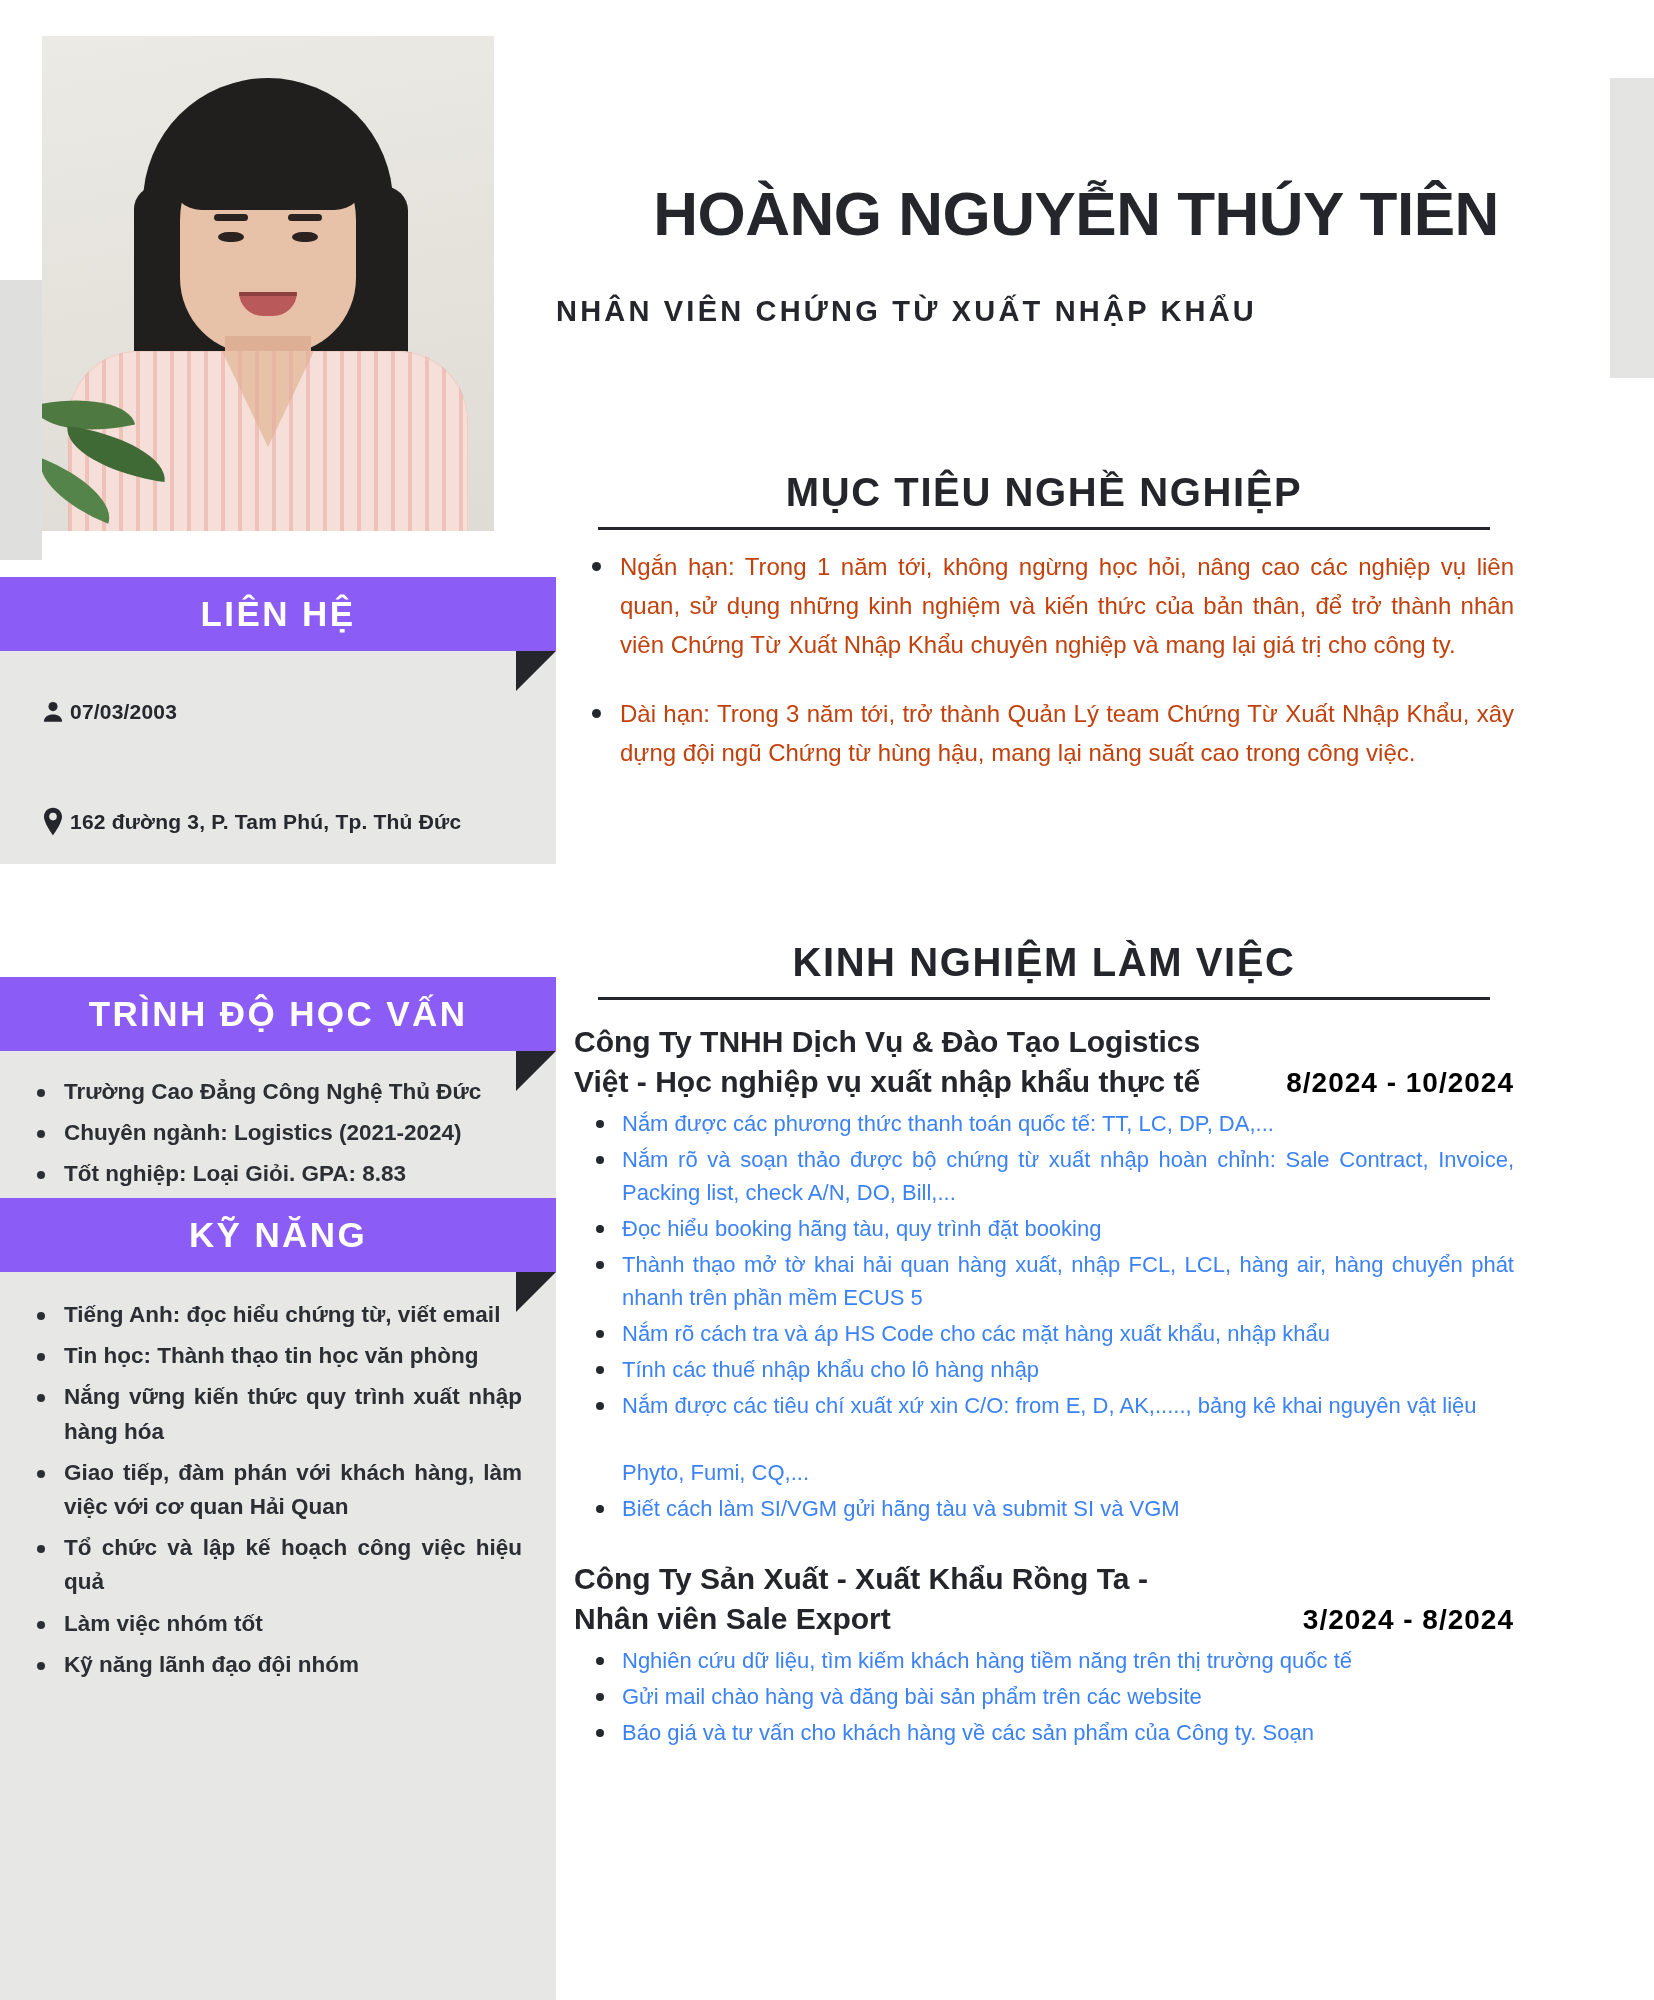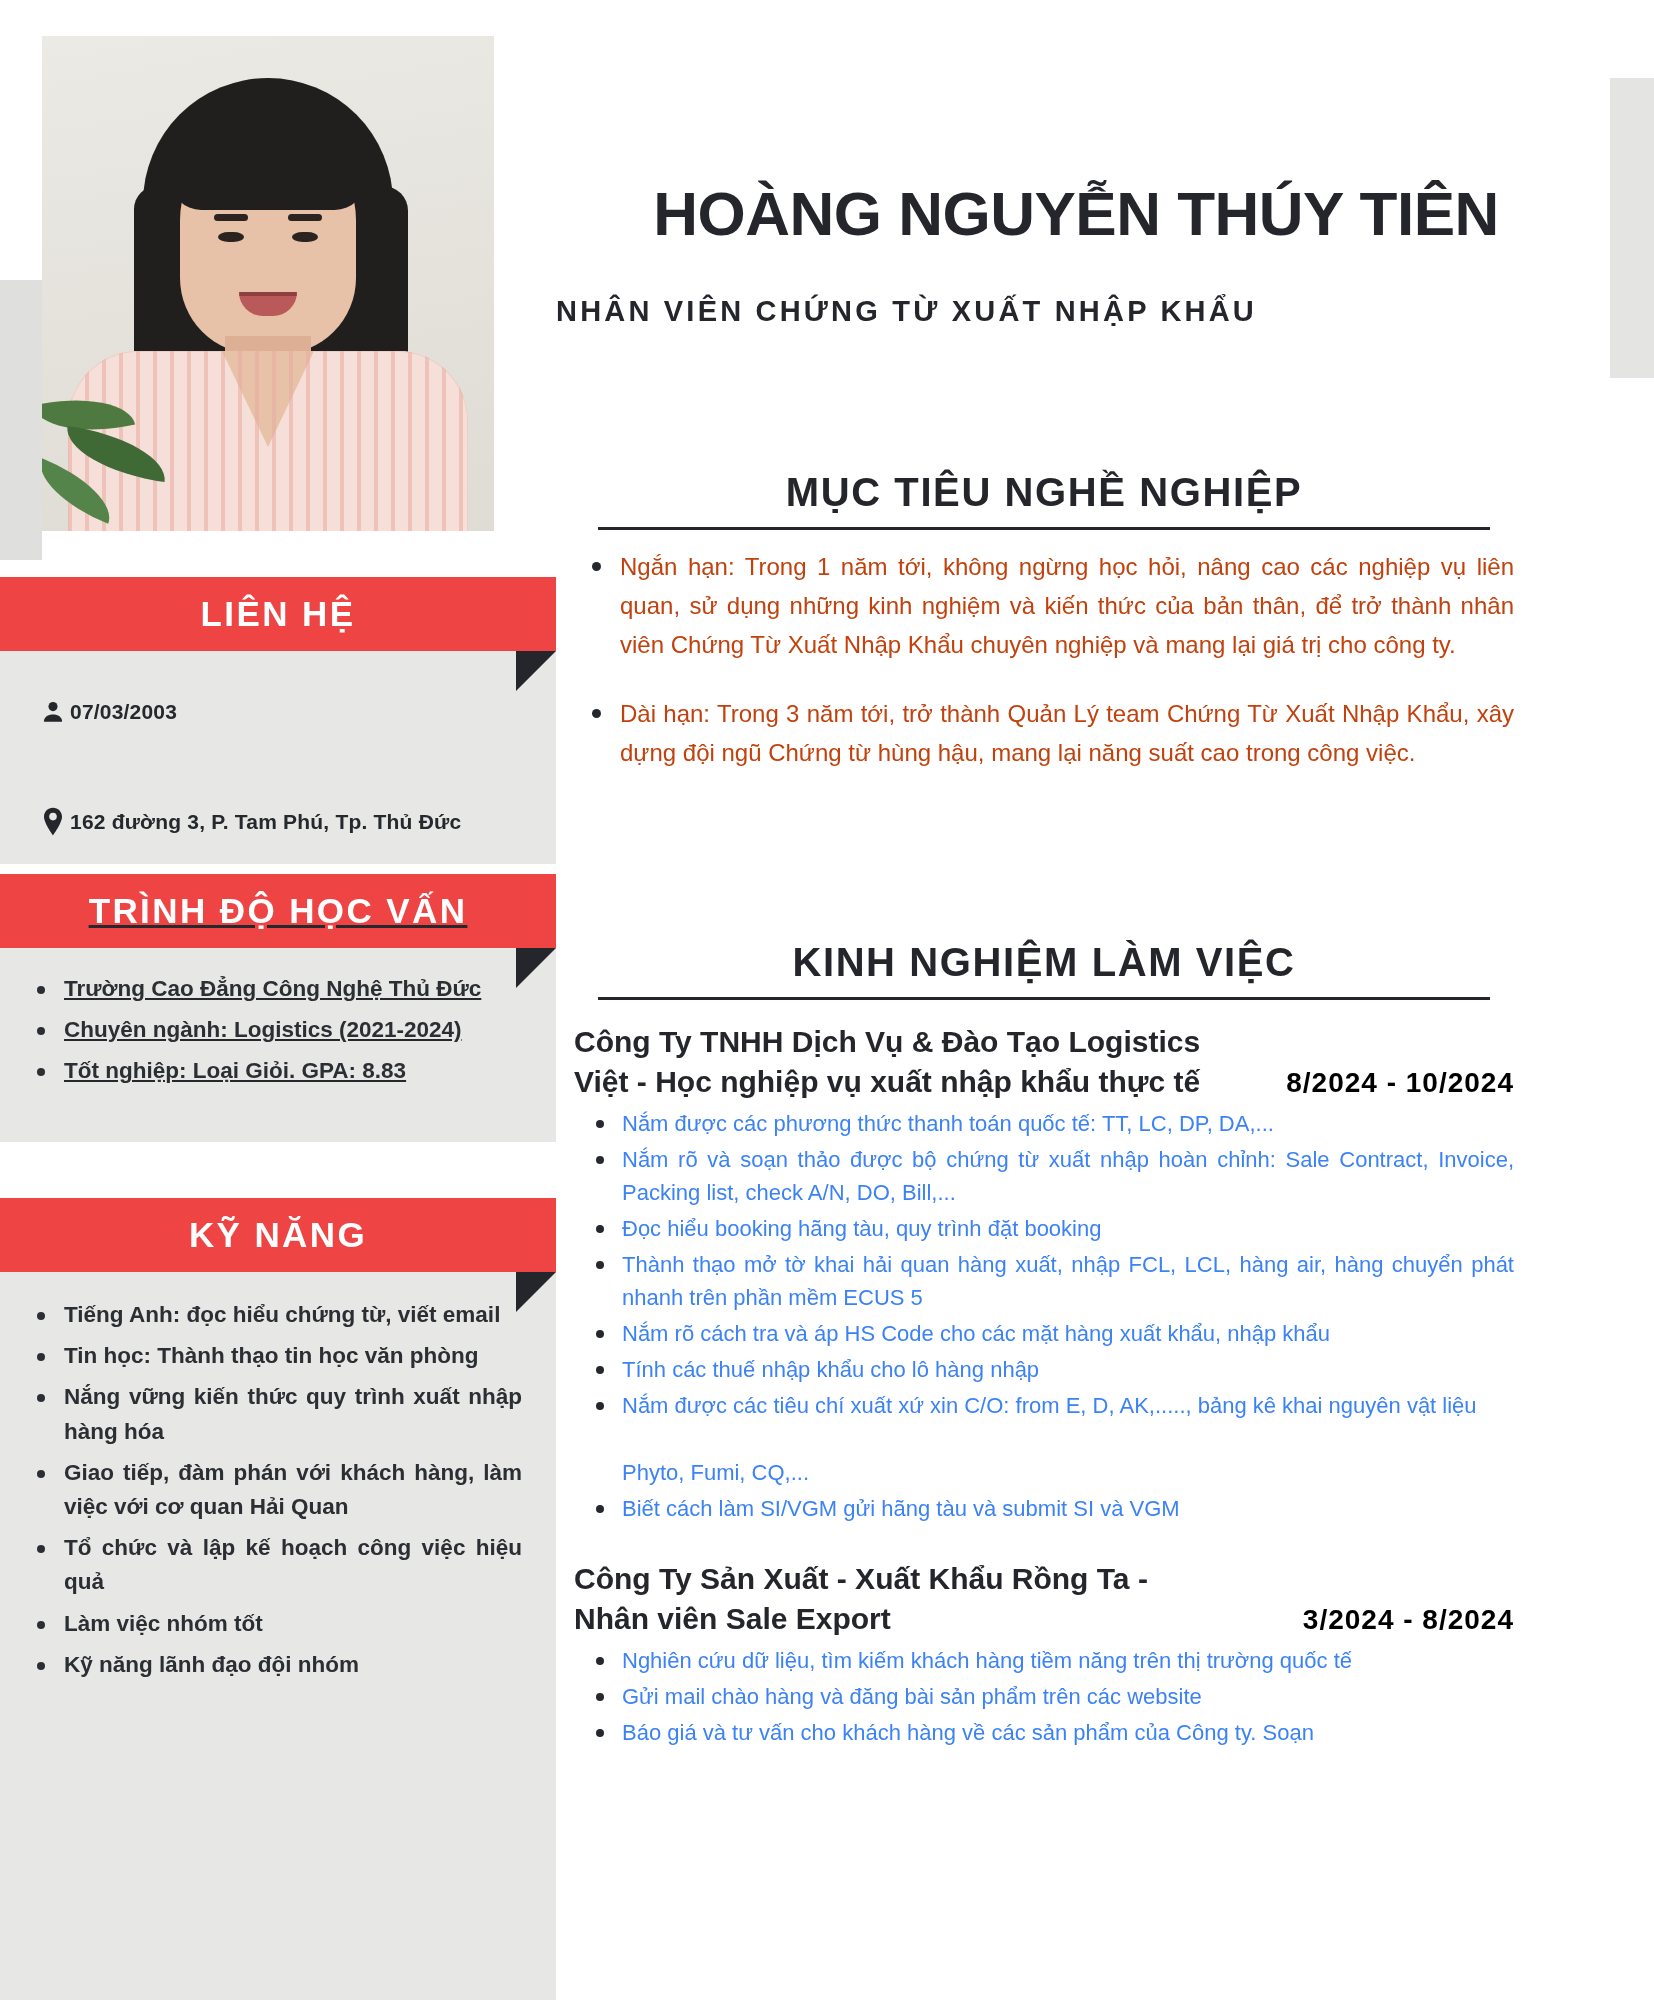--- a/index.html
+++ b/index.html
@@ -75,21 +75,21 @@
     position:absolute; left:50%; bottom:-10px; transform:translateX(-50%);
     width:400px; height:190px; border-radius:70px 70px 0 0;
     background:repeating-linear-gradient(90deg, rgba(232,170,160,.55) 0 4px, rgba(0,0,0,0) 4px 17px);
   }
   .ph-leaf1 { position:absolute; left:-6px; bottom:96px; width:96px; height:40px; background:#4e7a41; border-radius:0 100% 0 100%; transform:rotate(-12deg); }
   .ph-leaf2 { position:absolute; left:22px; bottom:56px; width:104px; height:42px; background:#3f6a36; border-radius:0 100% 0 100%; transform:rotate(8deg); }
   .ph-leaf3 { position:absolute; left:-10px; bottom:22px; width:86px; height:36px; background:#55844a; border-radius:0 100% 0 100%; transform:rotate(22deg); }
 
   
   .ribbon {
-    position:relative; background:#ef4444; color:#fff;
+    position:relative; background:#8b5cf6; color:#fff;
     height:74px; display:flex; align-items:center; justify-content:center;
     font-weight:700; letter-spacing:2.4px; font-size:35px;
   }
   .ribbon.wide { width:556px; }
   .ribbon .fold {
     position:absolute; right:-0px; bottom:-40px; width:0; height:0;
     border-left:40px solid #24262b; border-bottom:40px solid transparent;
   }
   .ribbon.wide .fold { right:0; }
 
@@ -218,21 +218,21 @@
           <span class="ico">
             <svg width="26" height="30" viewBox="0 0 24 30">
                 <path d="M12 0.8C6.9 0.8 3 4.7 3 9.7c0 6.4 9 18.6 9 18.6s9-12.2 9-18.6c0-5-3.9-8.9-9-8.9zm0 12.6a3.8 3.8 0 1 1 0-7.6 3.8 3.8 0 0 1 0 7.6z" fill="#24262b"></path>
               </svg>
           </span>
           <span class="txt">162 đường 3, P. Tam Phú, Tp. Thủ Đức</span>
         </div>
       </div>
     </div>
 
-    <div class="left-block" style="top:874px;text-decoration:underline;">
+    <div class="left-block" style="top:977px;">
       <div class="ribbon wide">
         <span>TRÌNH ĐỘ HỌC VẤN</span>
         <span class="fold"></span>
       </div>
       <div class="panel" style="height:194px; padding-top:24px;">
         <ul class="bullets">
           <li>Trường Cao Đẳng Công Nghệ Thủ Đức</li>
           <li>Chuyên ngành: Logistics (2021-2024)</li>
           <li>Tốt nghiệp:  Loại Giỏi.  GPA: 8.83</li>
         </ul>

